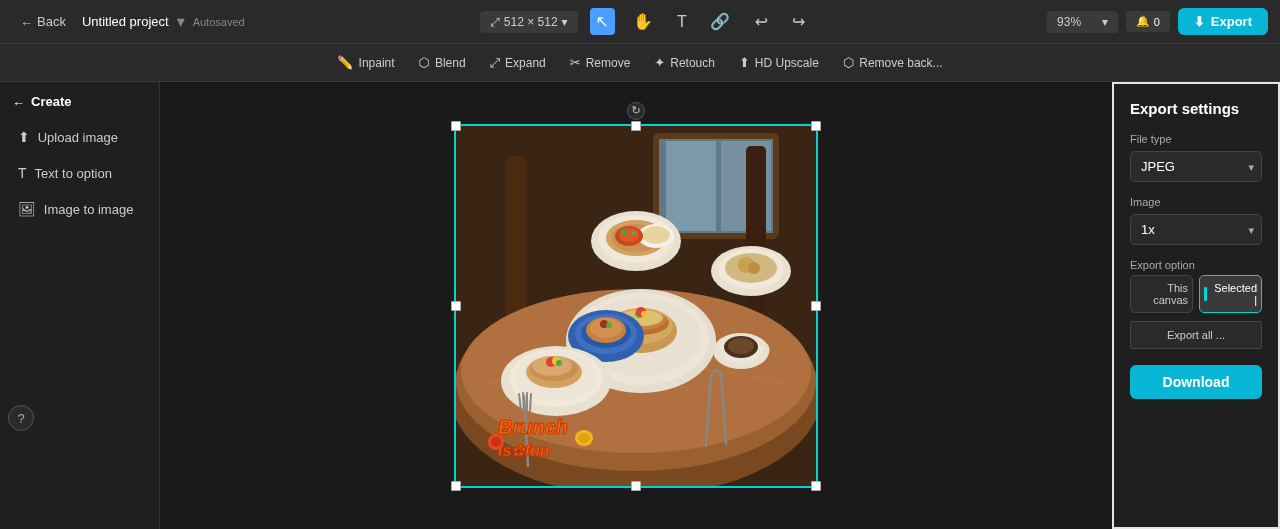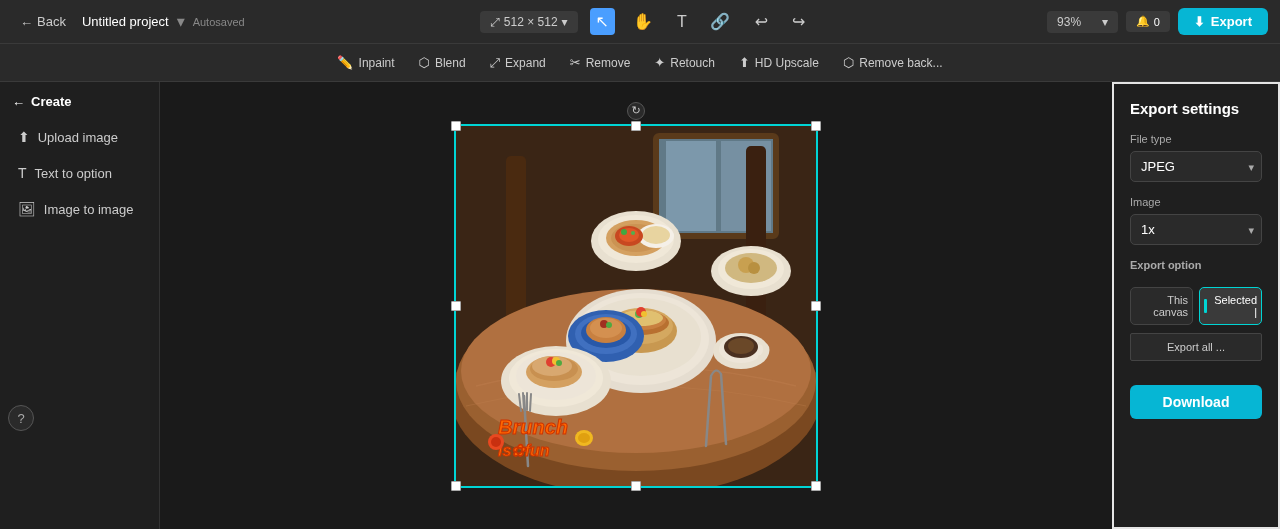--- a/index.html
+++ b/index.html
@@ -289,22 +289,22 @@
       right: 8px;
       top: 50%;
       transform: translateY(-50%);
       color: #aaa;
       font-size: 11px;
       pointer-events: none;
     }
     .export-option-label {
       font-size: 11px;
       color: #aaa;
-      margin-bottom: 16px;
-      font-weight: 700;
+      margin-bottom: 4px;
+      font-weight: 400;
     }
     .export-option-row {
       display: flex;
       gap: 6px;
       margin-bottom: 8px;
     }
     .option-btn {
       flex: 1;
       padding: 6px 4px;
       border-radius: 5px;
@@ -335,21 +335,21 @@
     .export-all-btn {
       width: 100%;
       padding: 7px 0;
       border-radius: 2px;
       border: 1px solid #444;
       background: #2a2a2a;
       color: #ccc;
       font-size: 11px;
       cursor: pointer;
       text-align: center;
-      margin-bottom: 24px;
+      margin-bottom: 16px;
     }
     .download-btn {
       width: 100%;
       padding: 9px;
       border-radius: 6px;
       border: none;
       background: #06b6d4;
       color: #fff;
       font-size: 14px;
       font-weight: 700;

